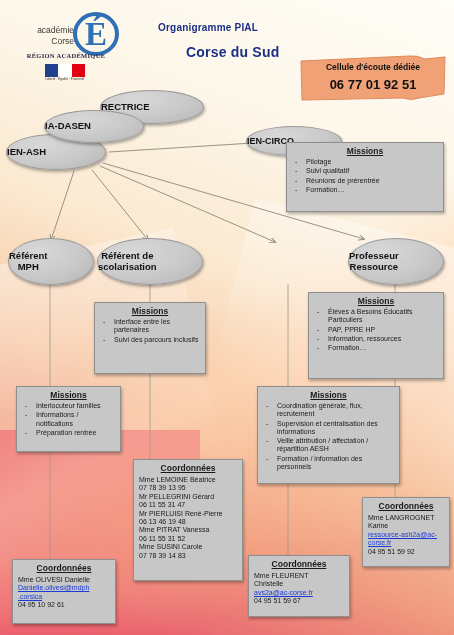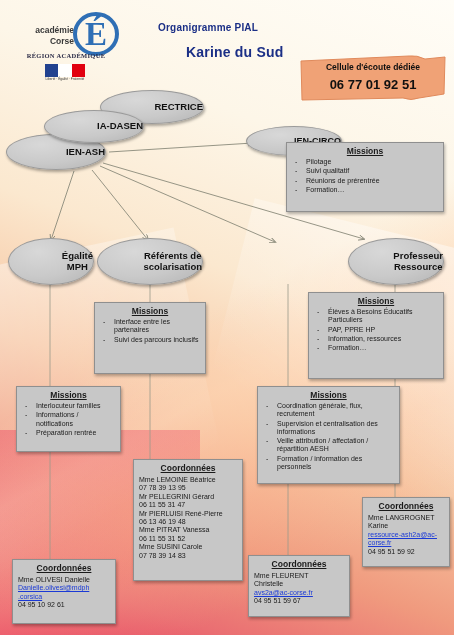--- a/index.html
+++ b/index.html
@@ -45,21 +45,21 @@
   .sheen-c {
     left: 0px; top: 430px; width: 200px; height: 210px;
     background: linear-gradient(170deg, rgba(233,40,80,0.35), rgba(233,40,80,0) 75%);
   }
 
   svg.links { position: absolute; left: 0; top: 0; width: 454px; height: 635px; }
 
   
   .node {
     position: absolute;
-    display: flex; align-items: center; justify-content: flex-end;
+    display: flex; align-items: center; justify-content: flex-start;
     text-align: center;
     border-radius: 50%;
     background: radial-gradient(ellipse at 35% 28%, #d8d8d8 0%, #c9c9c9 55%, #b4b4b4 100%);
     border: 1px solid #9a9a9a;
     box-shadow: 1px 2px 3px rgba(0,0,0,0.33);
     color: #111;
     font-weight: bold;
     line-height: 1.15;
   }
 
@@ -111,21 +111,21 @@
     align-items: center; justify-content: center;
     color: #101010; font-weight: bold; text-align: center;
     line-height: 1.55;
   }
 
   
   .logo { position: absolute; left: 14px; top: 8px; width: 122px; height: 80px; }
   .logo .aclabel {
     position: absolute; right: 62px; top: 17px;
     text-align: right; color: #3a3a3a;
-    font-weight: bold; font-size: 8.5px; line-height: 1.25;
+    font-weight: normal; font-size: 8.5px; line-height: 1.25;
   }
   .logo .regac {
     position: absolute; left: 0; top: 44px; width: 104px;
     text-align: center; color: #2a2a45;
     font-family: "Liberation Serif", serif;
     font-weight: bold; font-size: 6.5px; letter-spacing: .3px;
   }
   .flag {
     position: absolute; left: 31px; top: 56px;
     width: 40px; height: 18px;
@@ -160,21 +160,21 @@
     <div class="regac">RÉGION ACADÉMIQUE</div>
     <div class="flag">
       <div class="fband fb1"></div>
       <div class="fband fb2"></div>
       <div class="fband fb3"></div>
       <div class="fmotto">Liberté · Égalité · Fraternité</div>
     </div>
   </div>
 
   <div class="title" style="left:158px; top:22px; font-size:10px;">Organigramme PIAL</div>
-  <div class="title" style="left:186px; top:44px; font-size:14px;">Karine du Sud</div>
+  <div class="title" style="left:186px; top:44px; font-size:14px;">Corse du Sud</div>
 
   <div class="banner">
     <svg width="148" height="48">
       <path d="M2,7 L110,2 Q118,1 126,5 L146,3 L145,40 L120,44 Q112,47 104,44 L3,46 Z" fill="#f0a276" stroke="#e08a5c" stroke-width="1"></path>
     </svg>
     <div class="btext">
       <span style="font-size:8.5px;">Cellule d'écoute dédiée</span>
       <span style="font-size:13px;">06 77 01 92 51</span>
     </div>
   </div>
@@ -218,28 +218,28 @@
   <div class="node" style="left:44px; top:110px; width:100px; height:33px; font-size:9.5px;">
     <span>IA-DASEN</span>
   </div>
 
   <div class="node" style="left:246px; top:126px; width:96px; height:30px; font-size:9px;">
     <span>IEN-CIRCO</span>
   </div>
 
   <div class="node" style="left:8px; top:238px; width:86px; height:47px; font-size:9.5px;">
     <span>
-      <span>Égalité</span><br>
+      <span>Référent</span><br>
       <span>MPH</span>
     </span>
   </div>
 
   <div class="node" style="left:97px; top:238px; width:106px; height:47px; font-size:9.5px;">
     <span>
-      <span>Référents de</span><br>
+      <span>Référent de</span><br>
       <span>scolarisation</span>
     </span>
   </div>
 
 
   <div class="node" style="left:348px; top:238px; width:96px; height:47px; font-size:9.5px;">
     <span>
       <span>Professeur</span><br>
       <span>Ressource</span>
     </span>

